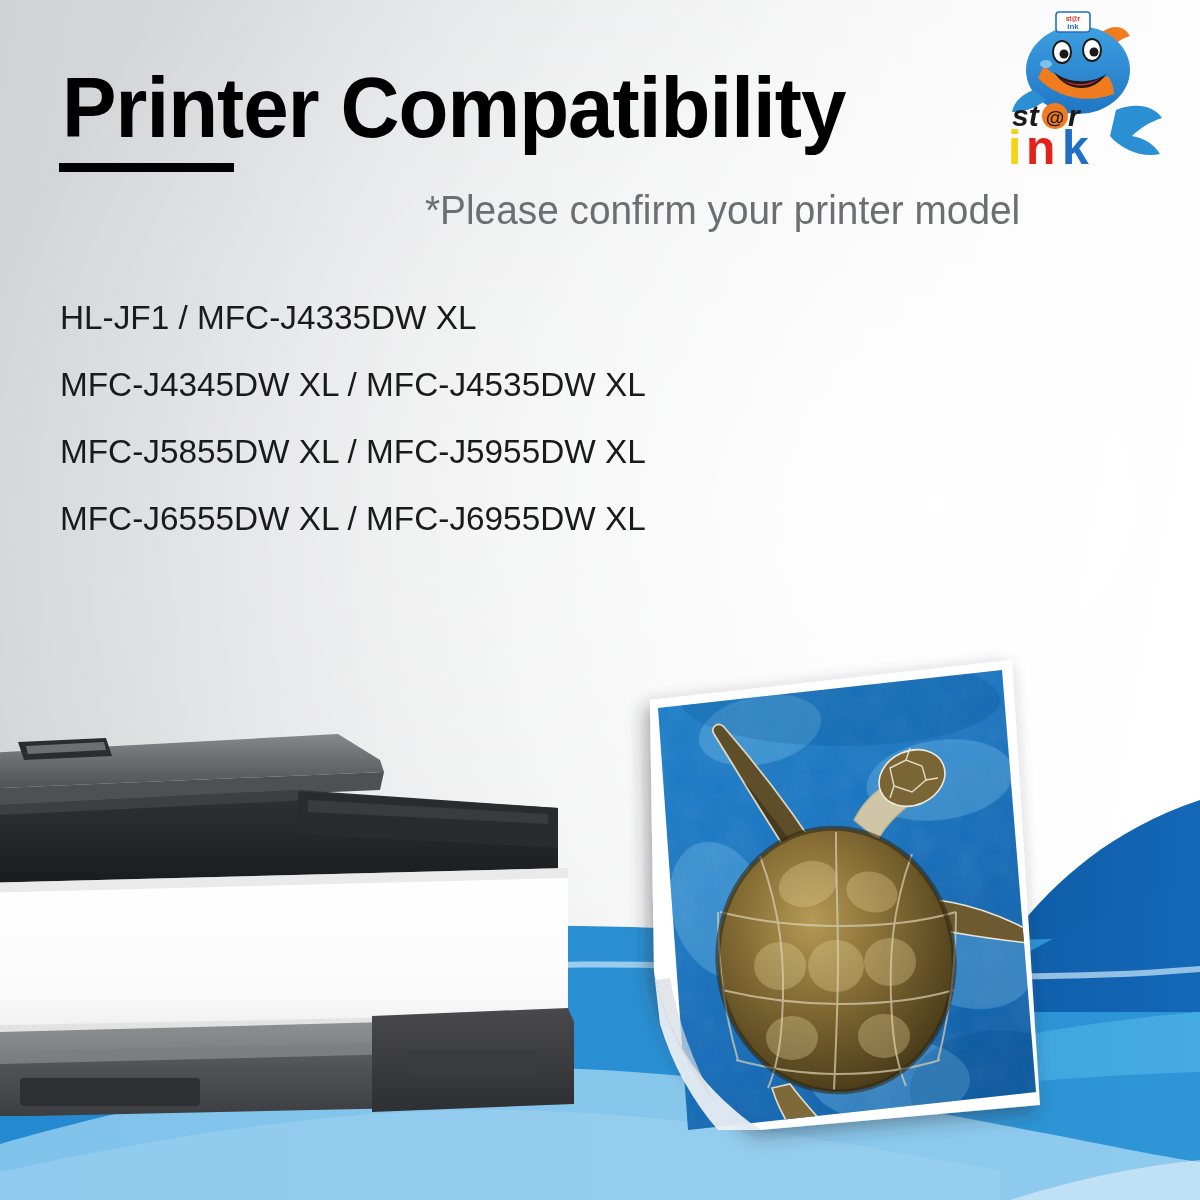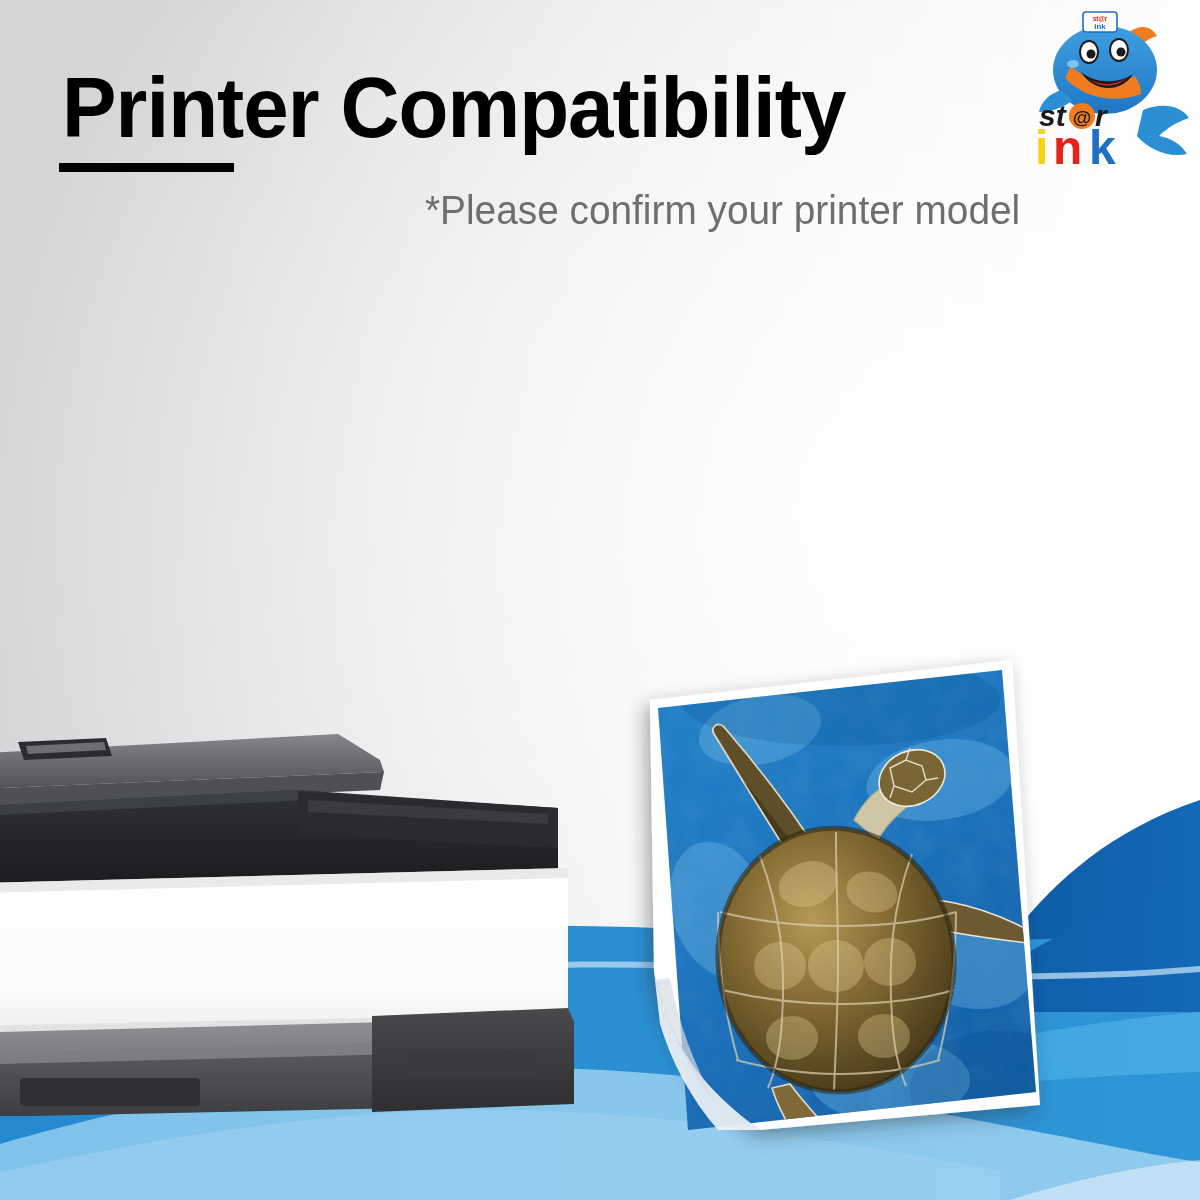--- a/index.html
+++ b/index.html
@@ -38,21 +38,21 @@
   }
 
   
   .models{position:absolute;left:60px;top:300px;width:820px;}
   .model-line{
     font-size:34px;color:#1a1a1a;line-height:1.0;margin-bottom:33px;white-space:nowrap;
     transform:scaleX(.98);transform-origin:left top;
   }
 
   
-  .logo{position:absolute;right:9px;top:6px;width:160px;height:162px;}
+  .logo{position:absolute;right:36px;top:6px;width:160px;height:162px;}
   .logo svg{display:block;width:100%;height:100%;}
 
   
   .waves{position:absolute;left:0;bottom:0;width:1200px;height:420px;}
   .waves svg{display:block;width:100%;height:100%;}
 
   
   .printer{position:absolute;left:-132px;top:716px;width:740px;height:400px;}
   .printer svg{display:block;width:100%;height:100%;}
 
@@ -307,20 +307,26 @@
 
       <path d="M14,312 C22,348 34,378 52,404 C70,430 95,452 120,470 L78,470 C52,440 32,404 20,364 Z" fill="#f2f4f6" opacity=".9"></path>
       <path d="M16,320 C26,362 44,404 74,440 C54,404 38,362 30,318 Z" fill="#d5dae0" opacity=".7"></path>
     </svg>
   </div>
 
   <div class="headline">Printer Compatibility</div>
   <div class="headline-rule"></div>
   <div class="subhead">*Please confirm your printer model</div>
 
+  <div class="models">
+    <div class="model-line">HL-JF1 / MFC-J4335DW XL</div>
+    <div class="model-line">MFC-J4345DW XL / MFC-J4535DW XL</div>
+    <div class="model-line">MFC-J5855DW XL / MFC-J5955DW XL</div>
+    <div class="model-line">MFC-J6555DW XL / MFC-J6955DW XL</div>
+  </div>
 
   <div class="logo">
     <svg viewBox="0 0 160 162" xmlns="http://www.w3.org/2000/svg">
       <defs>
         <linearGradient id="dolBody" x1="0" y1="0" x2="0" y2="1">
           <stop offset="0" stop-color="#3f9fe0"></stop>
             <stop offset="1" stop-color="#1f76c4"></stop>
         </linearGradient>
       </defs>
 

